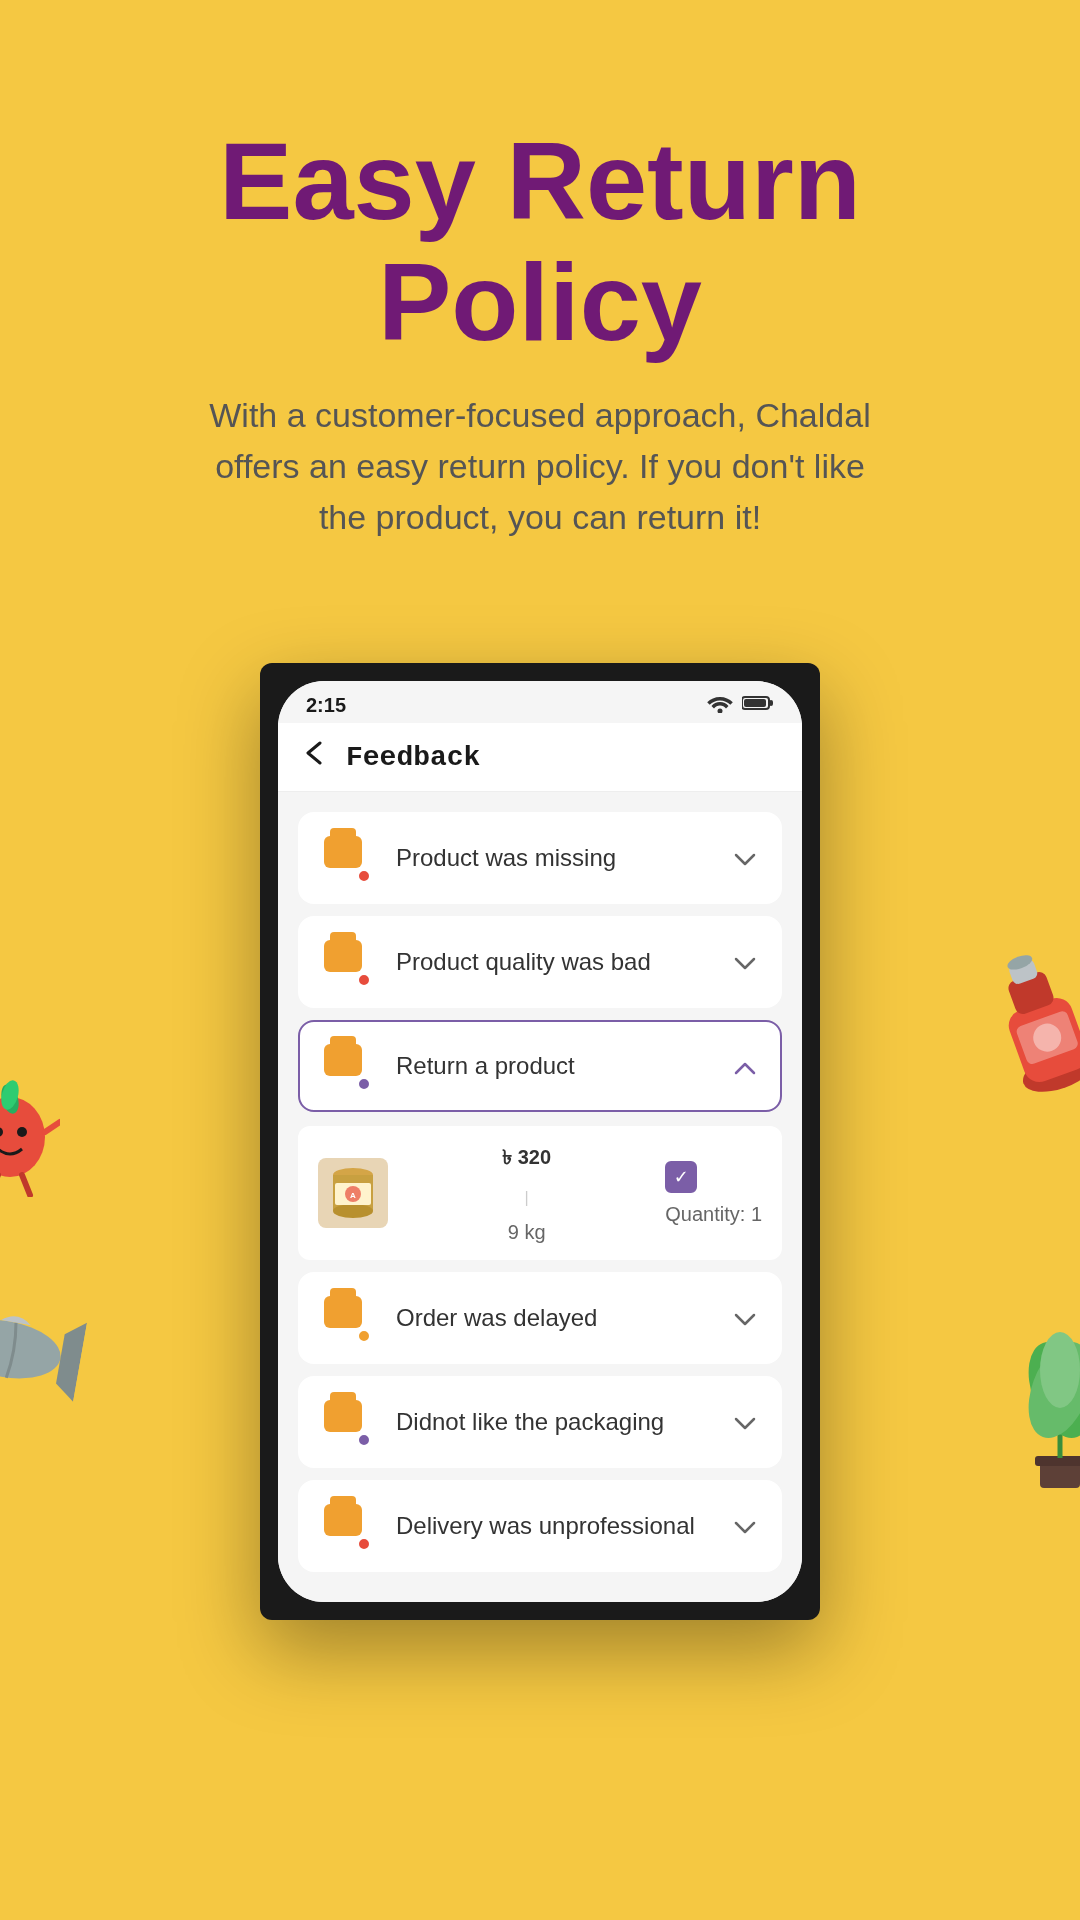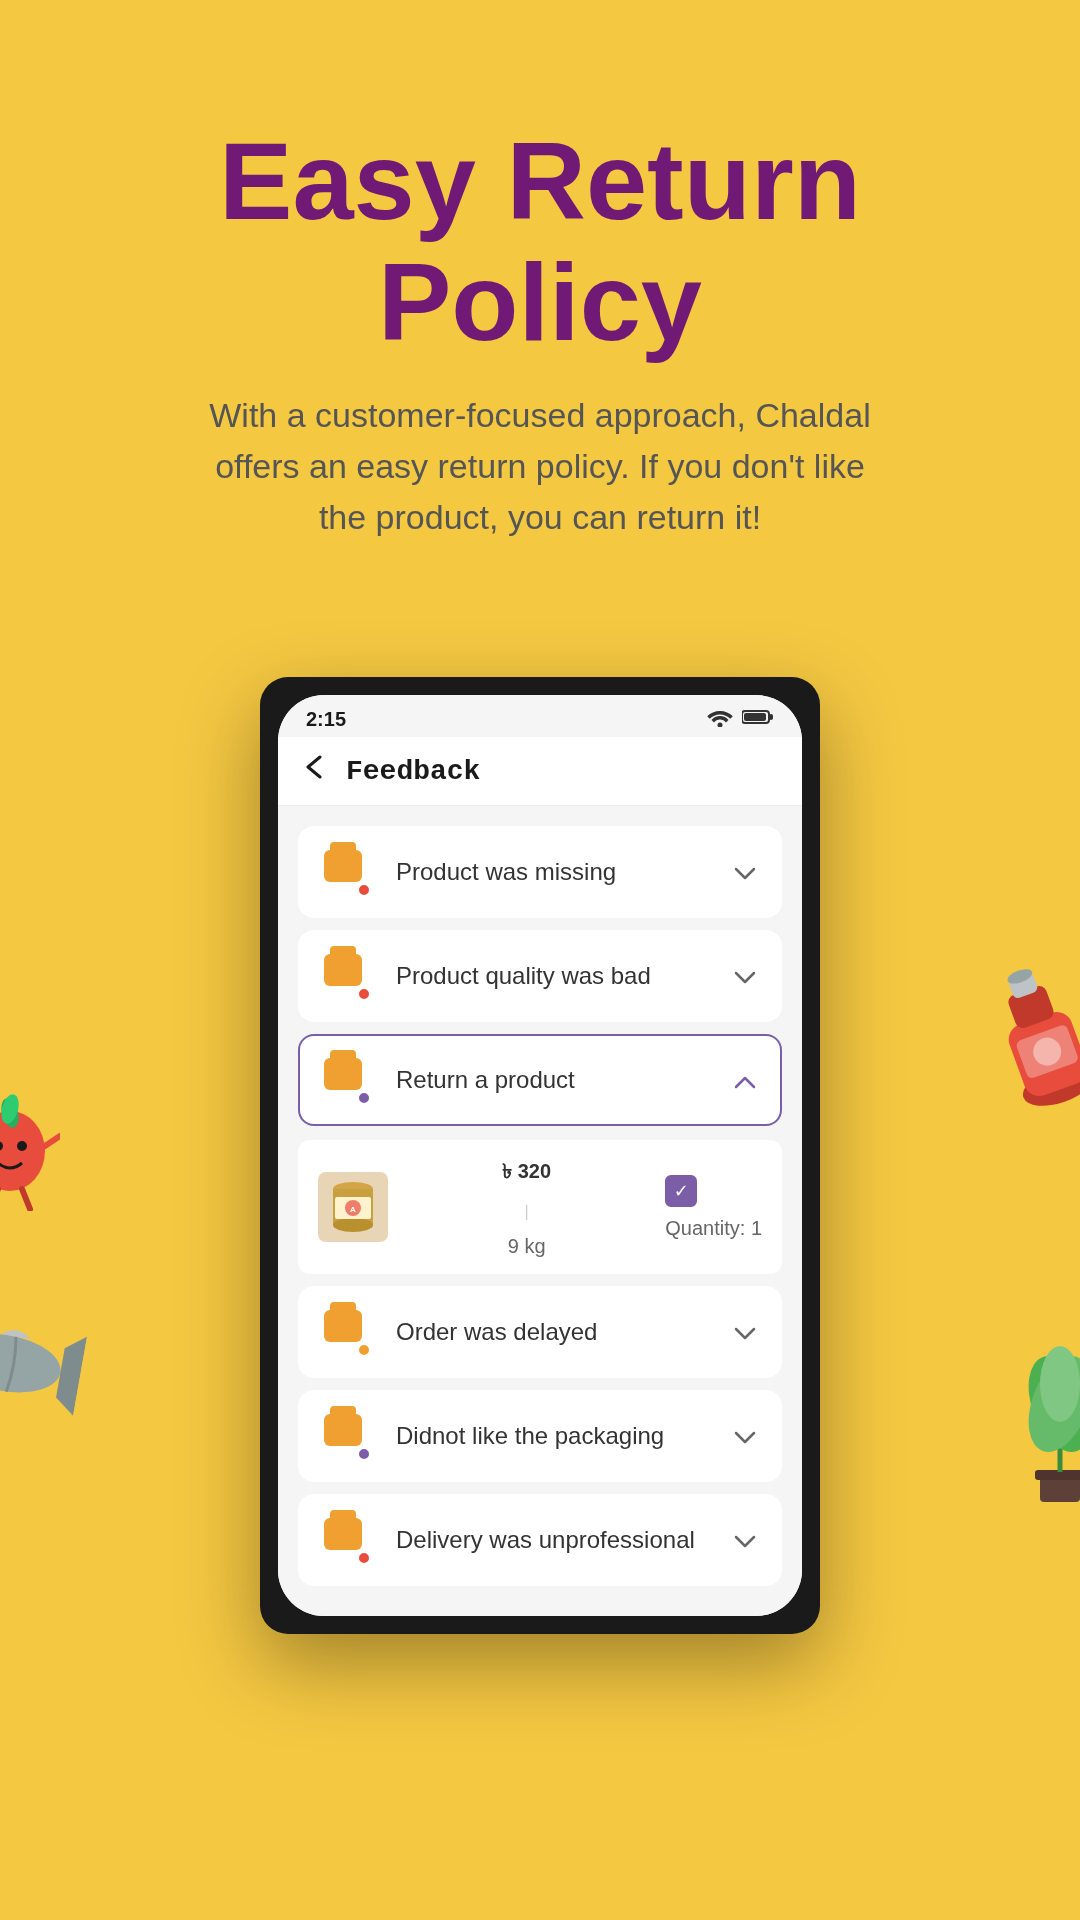--- a/index.html
+++ b/index.html
@@ -23,35 +23,35 @@
       font-weight: 900;
       color: #701a75;
       line-height: 1.1;
       margin-bottom: 28px;
     }
     .hero-subtitle {
       font-size: 34px;
       color: #555;
       line-height: 1.5;
       max-width: 700px;
-      margin: 14px auto;
+      margin: 0 auto;
     }
 
     
     .phone-wrapper {
       display: flex;
       justify-content: center;
       margin-top: 60px;
       position: relative;
       z-index: 10;
     }
     .phone {
       width: 560px;
       background: #1a1a1a;
-      border-radius: 28px;
+      border-radius: 12px;
       padding: 18px;
       box-shadow: 0 30px 80px rgba(0,0,0,0.35);
       position: relative;
       text-align: center;
     }
     .phone-inner {
       background: #f5f5f5;
       border-radius: 46px;
       overflow: hidden;
       min-height: 900px;

